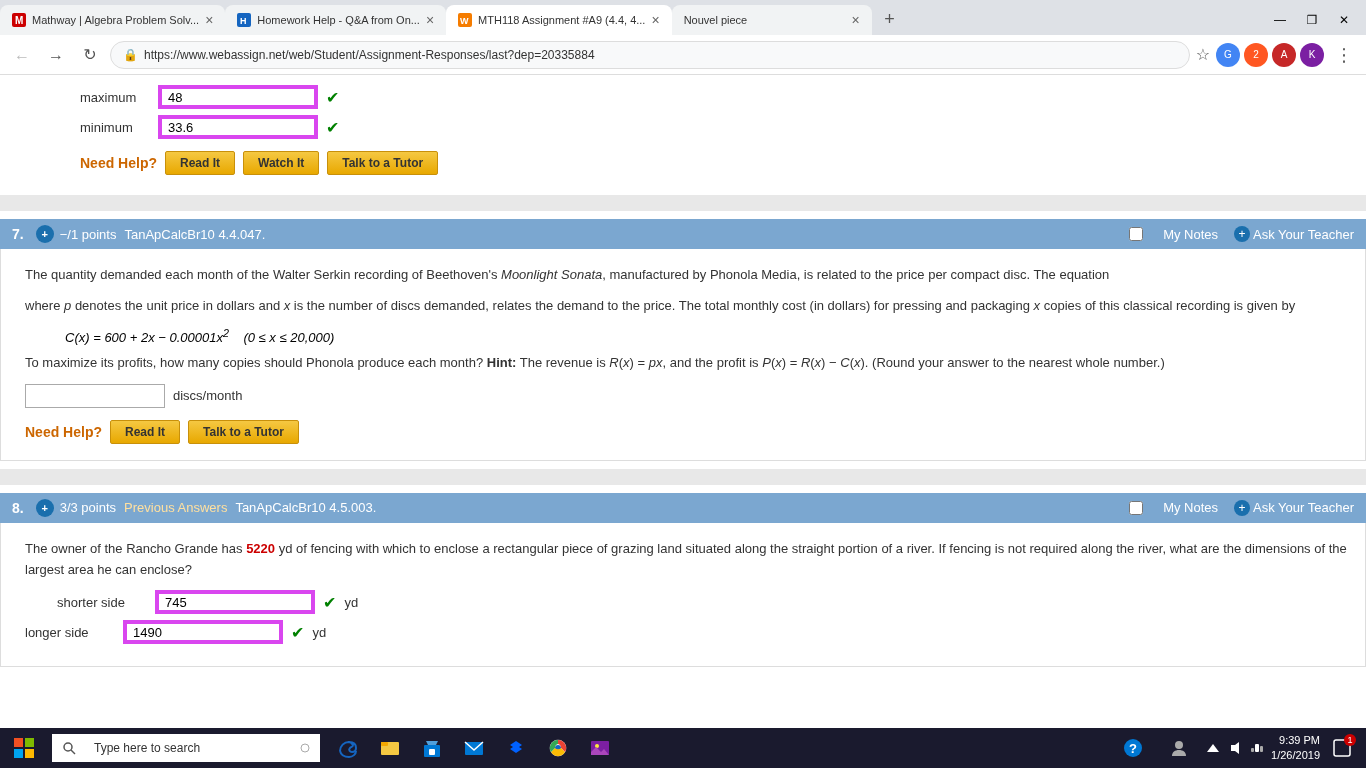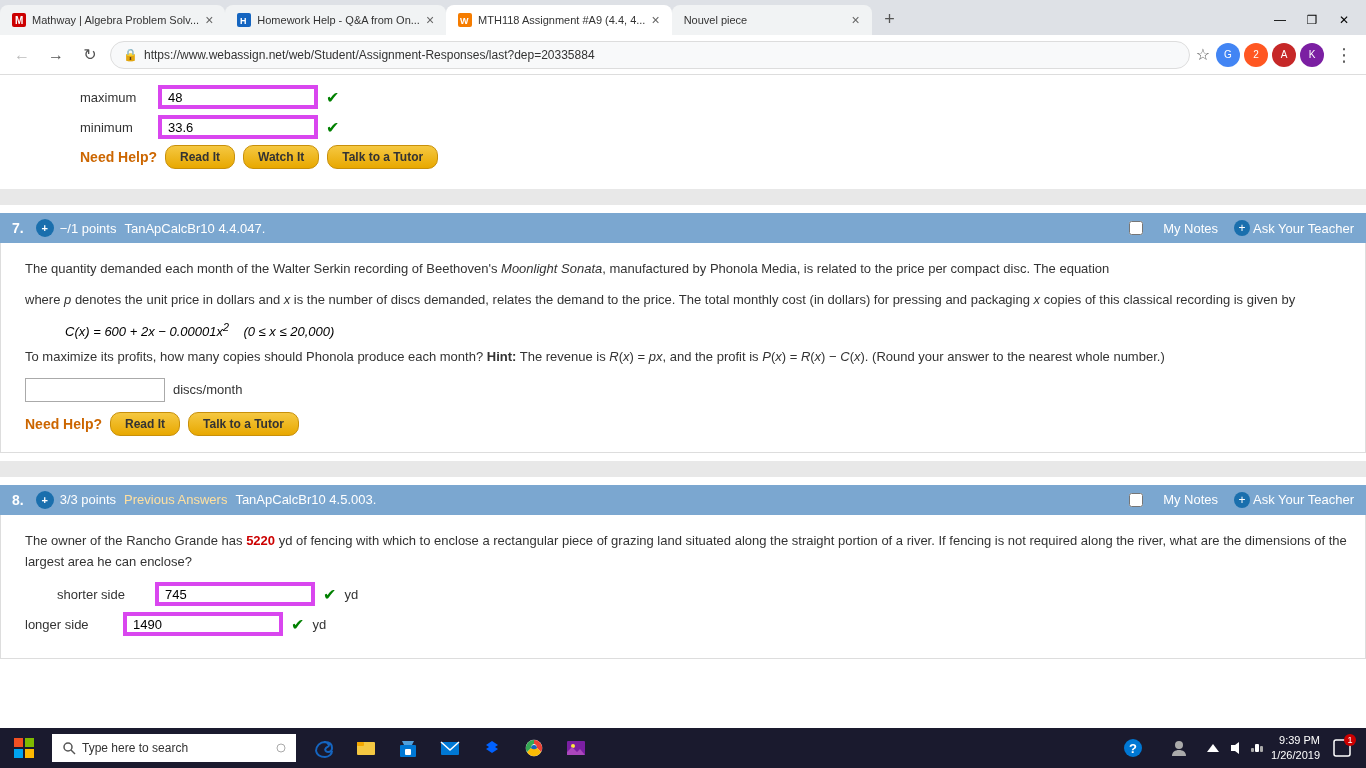--- a/index.html
+++ b/index.html
@@ -31,23 +31,23 @@
     
     .page-content { height: calc(768px - 35px - 40px - 40px); overflow-y: auto; background: #fff; padding: 0; }
 
     
     .top-section { padding: 10px 80px 20px 80px; }
     .field-row { display: flex; align-items: center; gap: 8px; margin-bottom: 6px; }
     .field-label { width: 70px; font-size: 13px; color: #333; }
     .field-input { width: 160px; height: 24px; border: 4px solid #d946ef; padding: 2px 6px; font-size: 13px; }
     .check-mark { color: green; font-size: 16px; }
 
-    .need-help { display: flex; align-items: center; gap: 8px; margin-top: 4px; }
+    .need-help { display: flex; align-items: center; gap: 8px; margin-top: 12px; }
     .need-help-label { color: #cc6600; font-weight: bold; font-size: 14px; }
-    .help-btn { background: linear-gradient(to bottom, #f5c842, #e8a800); border: 1px solid #c8900a; color: #333; font-size: 12px; font-weight: bold; padding: 4px 14px; cursor: pointer; border-radius: 10px; }
+    .help-btn { background: linear-gradient(to bottom, #f5c842, #e8a800); border: 1px solid #c8900a; color: #333; font-size: 12px; font-weight: bold; padding: 4px 14px; cursor: pointer; border-radius: 2px; }
 
     
     .question-section { margin: 8px 0; }
     .question-header { background: #7ba7d0; display: flex; align-items: center; padding: 6px 12px; }
     .question-num { color: #fff; font-weight: bold; font-size: 14px; margin-right: 12px; }
     .points-badge { background: #1a6fad; border-radius: 50%; width: 18px; height: 18px; display: inline-flex; align-items: center; justify-content: center; color: #fff; font-size: 11px; font-weight: bold; margin-right: 6px; }
     .points-text { color: #fff; font-size: 13px; }
     .header-spacer { flex: 1; }
     .my-notes-area { display: flex; align-items: center; gap: 20px; }
     .notes-checkbox { width: 14px; height: 14px; }
@@ -61,21 +61,21 @@
     .answer-row { display: flex; align-items: center; gap: 8px; margin: 10px 0; }
     .answer-input { width: 140px; height: 24px; border: 1px solid #aaa; padding: 2px 6px; font-size: 13px; }
     .unit-text { font-size: 13px; color: #333; }
 
     
     .highlight { color: #cc0000; font-weight: bold; }
 
     
     .taskbar { position: fixed; bottom: 0; left: 0; width: 1366px; height: 40px; background: #1a1a2e; display: flex; align-items: center; }
     .start-btn { width: 48px; height: 40px; display: flex; align-items: center; justify-content: center; cursor: pointer; }
-    .search-bar-task { display: flex; align-items: center; background: #fff; border: none; height: 28px; margin-left: 4px; padding: 0 10px; gap: 6px; width: 244px; }
+    .search-bar-task { display: flex; align-items: center; background: #fff; border: none; height: 28px; margin-left: 4px; padding: 0 10px; gap: 18px; width: 268px; }
     .task-apps { display: flex; align-items: center; margin-left: 8px; gap: 2px; }
     .task-app { width: 40px; height: 40px; display: flex; align-items: center; justify-content: center; cursor: pointer; }
     .taskbar-spacer { flex: 1; }
     .system-tray { display: flex; align-items: center; gap: 6px; padding: 0 8px; color: #fff; font-size: 11px; }
     .time-display { text-align: right; line-height: 1.4; }
     .notification-icon { width: 32px; height: 32px; display: flex; align-items: center; justify-content: center; cursor: pointer; }
 
     .italic-title { font-style: italic; }
 
     .section-divider { height: 16px; background: #e8e8e8; }

